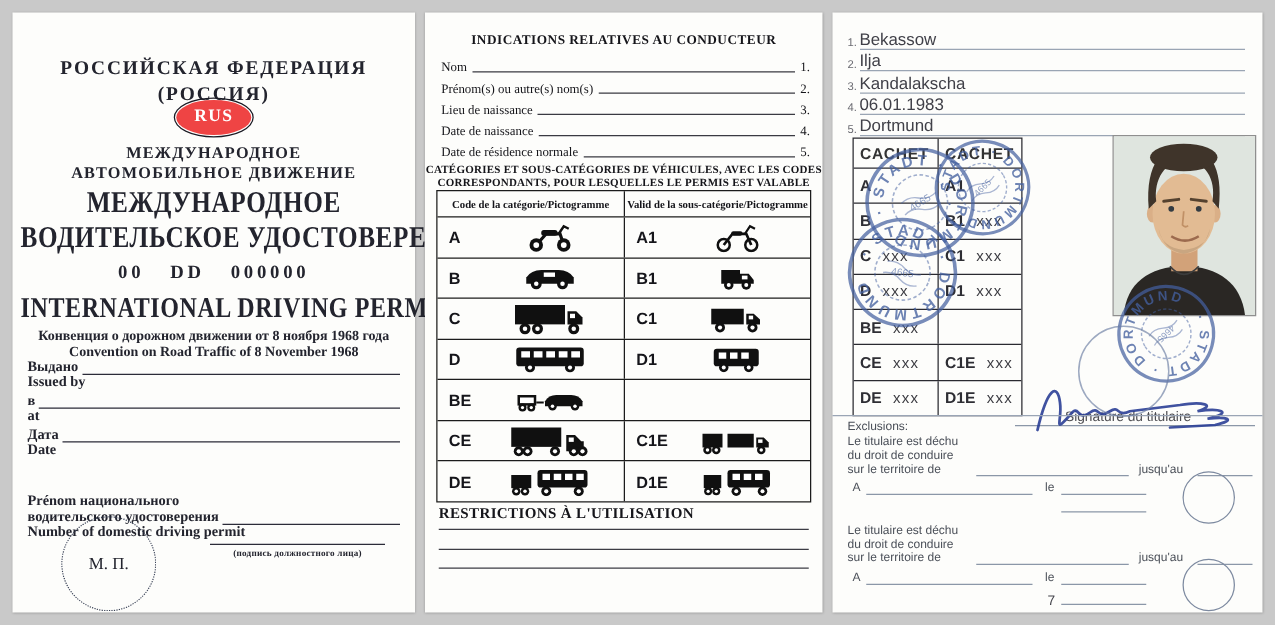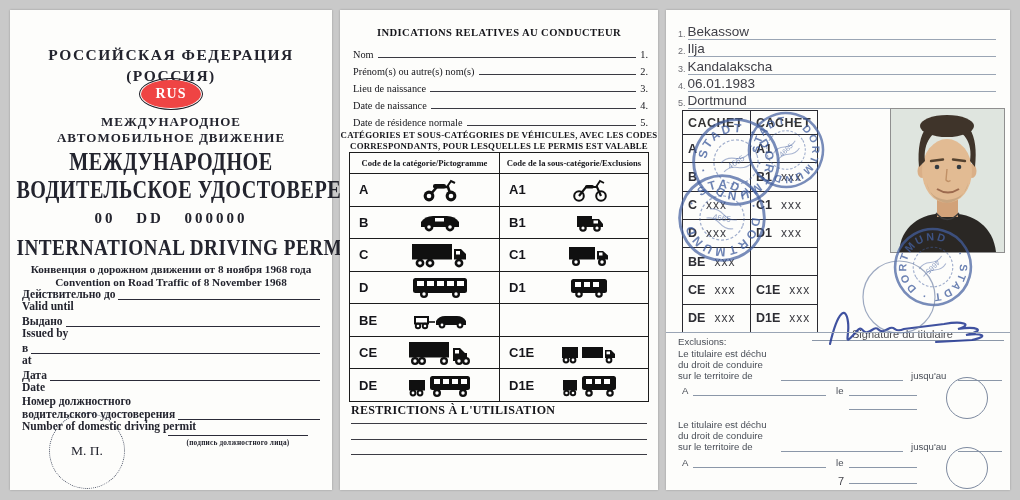--- a/index.html
+++ b/index.html
@@ -93,27 +93,20 @@
   <div class="abs ctr lp-big" style="top:140px">МЕЖДУНАРОДНОЕ</div>
   <div class="abs ctr lp-big" style="top:168px">ВОДИТЕЛЬСКОЕ УДОСТОВЕРЕНИЕ</div>
   <div class="abs ctr lp-num" style="top:200px">00 DD 000000</div>
   <div class="abs ctr lp-big" style="top:226px;font-size:20px">INTERNATIONAL DRIVING PERMIT</div>
   <div class="abs ctr lp-conv" style="top:253px">Конвенция о дорожном движении от 8 ноября 1968 года</div>
   <div class="abs ctr lp-conv" style="top:266px">Convention on Road Traffic of 8 November 1968</div>
 
   <div class="abs lp-fields" id="lp-fields">
       <div class="lpf">
         <div class="row">
-          <span>Действительно до</span>
-          <span class="line"></span>
-        </div>
-  <div>Valid until</div>
-      </div>
-      <div class="lpf">
-        <div class="row">
           <span>Выдано</span>
           <span class="line"></span>
         </div>
   <div>Issued by</div>
       </div>
       <div class="lpf">
         <div class="row">
           <span>в</span>
           <span class="line"></span>
         </div>
@@ -122,21 +115,21 @@
       <div class="lpf">
         <div class="row">
           <span>Дата</span>
           <span class="line"></span>
         </div>
   <div>Date</div>
       </div>
     </div>
 
   <div class="abs lp-dom">
-    <div>Номер должностного</div>
+    <div>Prénom национального</div>
     <div class="lpf" style="height:13px">
         <div class="row">
           <span>водительского удостоверения</span>
           <span class="line"></span>
         </div>
       </div>
     <div>Number of domestic driving permit</div>
   </div>
 
   <div class="abs seal">
@@ -175,21 +168,21 @@
         <span>5.</span>
       </div>
     </div>
   <div class="abs ctr mp-heading">
     <div>CATÉGORIES ET SOUS-CATÉGORIES DE VÉHICULES, AVEC LES CODES</div>
     <div>CORRESPONDANTS, POUR LESQUELLES LE PERMIS EST VALABLE</div>
   </div>
   <div class="abs mp-table" id="mp-table">
       <div class="mt-row">
   <div class="mt-cell mt-head">Code de la catégorie/Pictogramme</div>
-  <div class="mt-cell mt-head">Code de la sous-catégorie/Exclusions</div>
+  <div class="mt-cell mt-head">Valid de la sous-catégorie/Pictogramme</div>
       </div>
       <div class="mt-row">
   <div class="mt-cell">
     <span class="mt-code">A</span>
     <span class="mt-icon">
             <svg width="38" height="24" viewBox="0 0 38 24" xmlns="http://www.w3.org/2000/svg">
               <path d="M8,18 L16,9 L27,9 L30,18" stroke="#101010" stroke-width="2.6" fill="none"></path>
               <path d="M26,9 L30,3 L34,5" stroke="#101010" stroke-width="2" fill="none"></path>
               <rect x="12" y="6" width="13" height="4.5" rx="2" fill="#101010"></rect>
               <circle cx="8" cy="18" r="5.4" fill="#101010"></circle>

